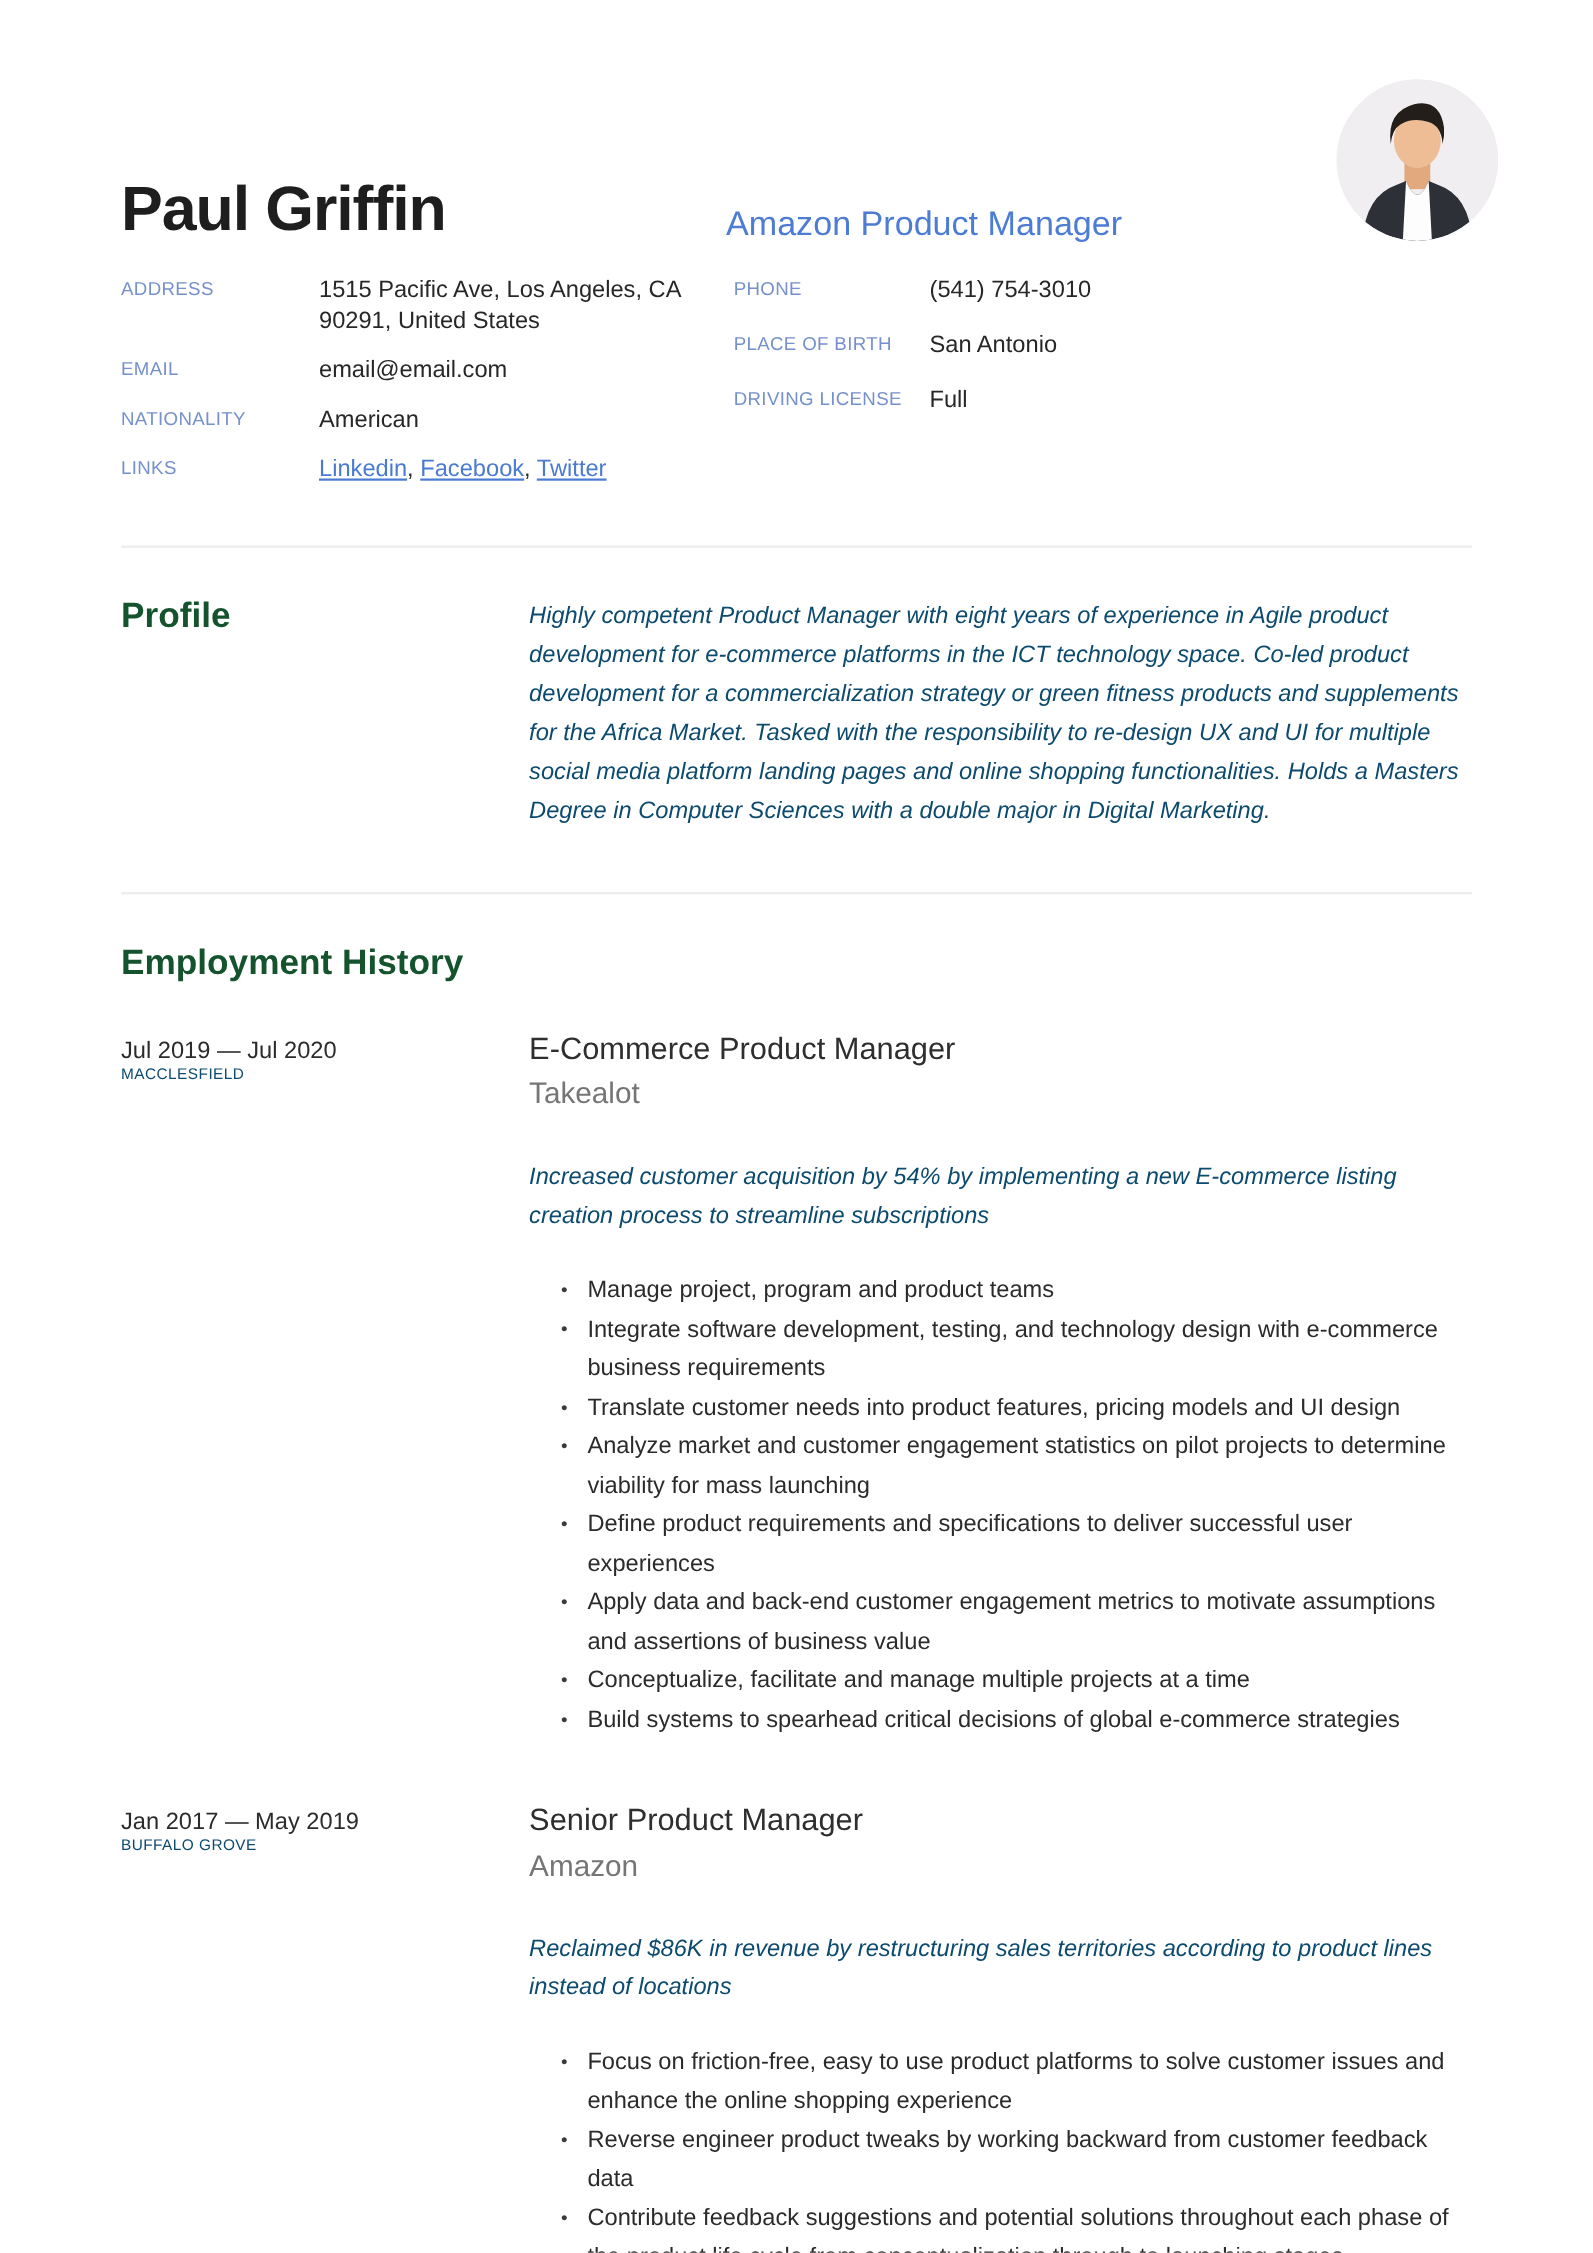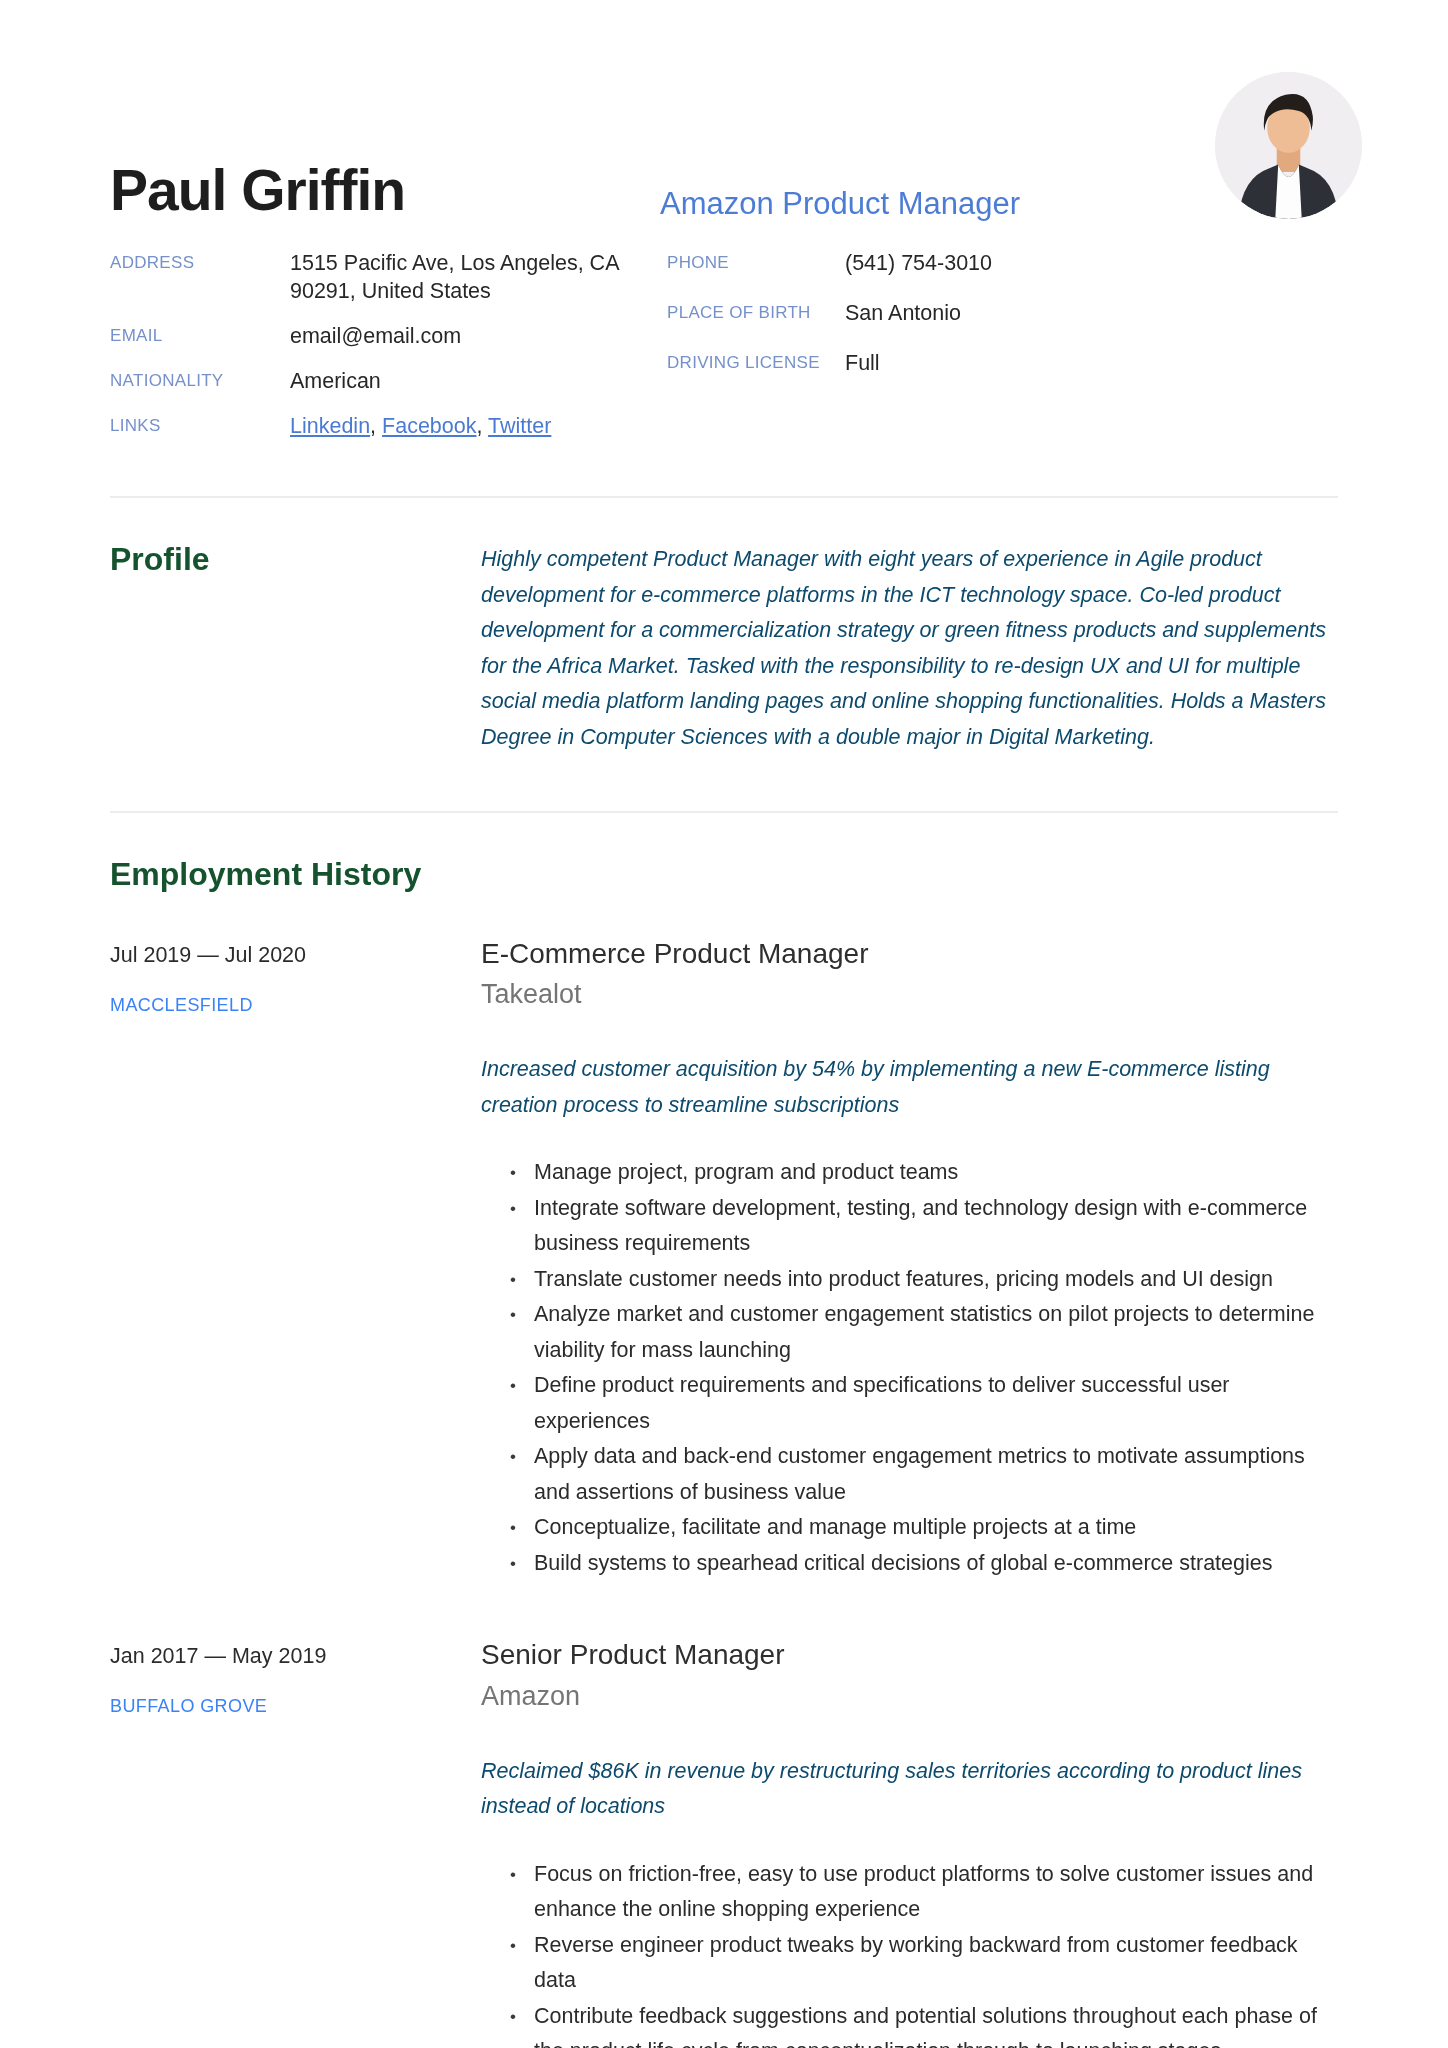--- a/index.html
+++ b/index.html
@@ -56,21 +56,21 @@
   .section-body { flex:1; }
   .profile-text, .job-summary {
     font-style:italic; font-size:21.5px; line-height:35.5px; color:#0c4a6e;
   }
 
   
   .job { display:flex; align-items:flex-start; margin-top:46px; }
   .job + .job { margin-top:58px; }
   .job-left { width:371px; flex:none; padding-top:5px; }
   .job-dates { font-size:21.5px; color:#2b2b2b; }
-  .job-location { margin-top:27px; font-size:18px; letter-spacing:.4px; color:#3b82f6; }
+  .job-location { margin-top:0; font-size:14px; letter-spacing:.4px; color:#0c4a6e; }
   .job-right { flex:1; }
   .job-title { font-size:28px; font-weight:normal; color:#2e2e2e; line-height:1.15; }
   .job-company { margin-top:9px; font-size:27px; color:#757575; line-height:1.15; }
   .job-summary { margin-top:42px; }
   ul.bullets { list-style:none; margin-top:32px; }
   ul.bullets li {
     position:relative; padding-left:53px;
     font-size:21.5px; line-height:35.5px; color:#2b2b2b;
   }
   ul.bullets li::before {

